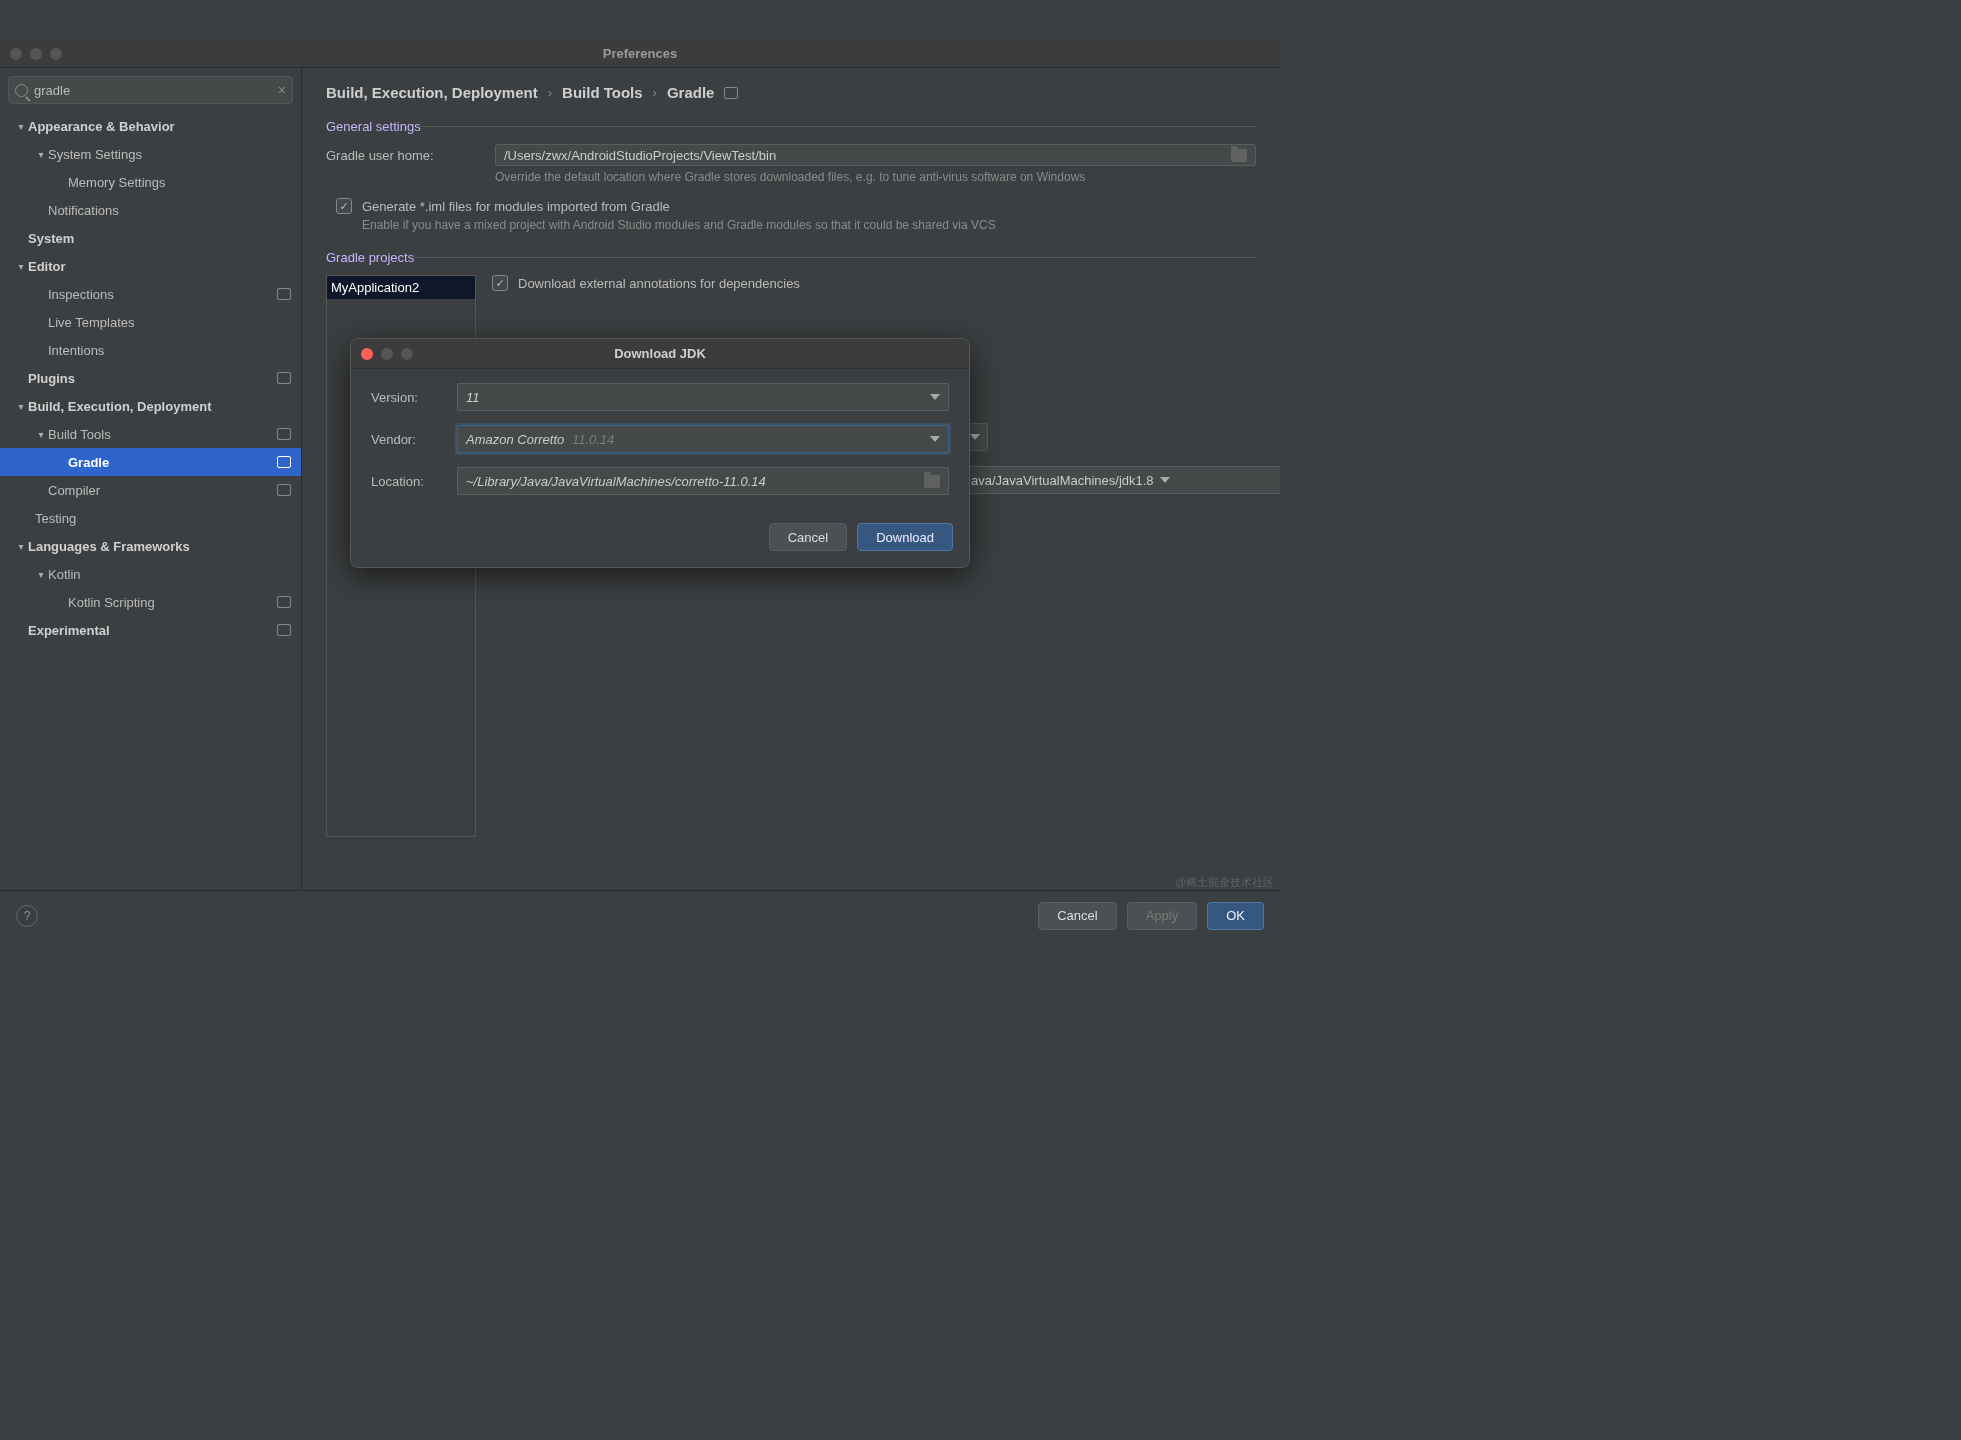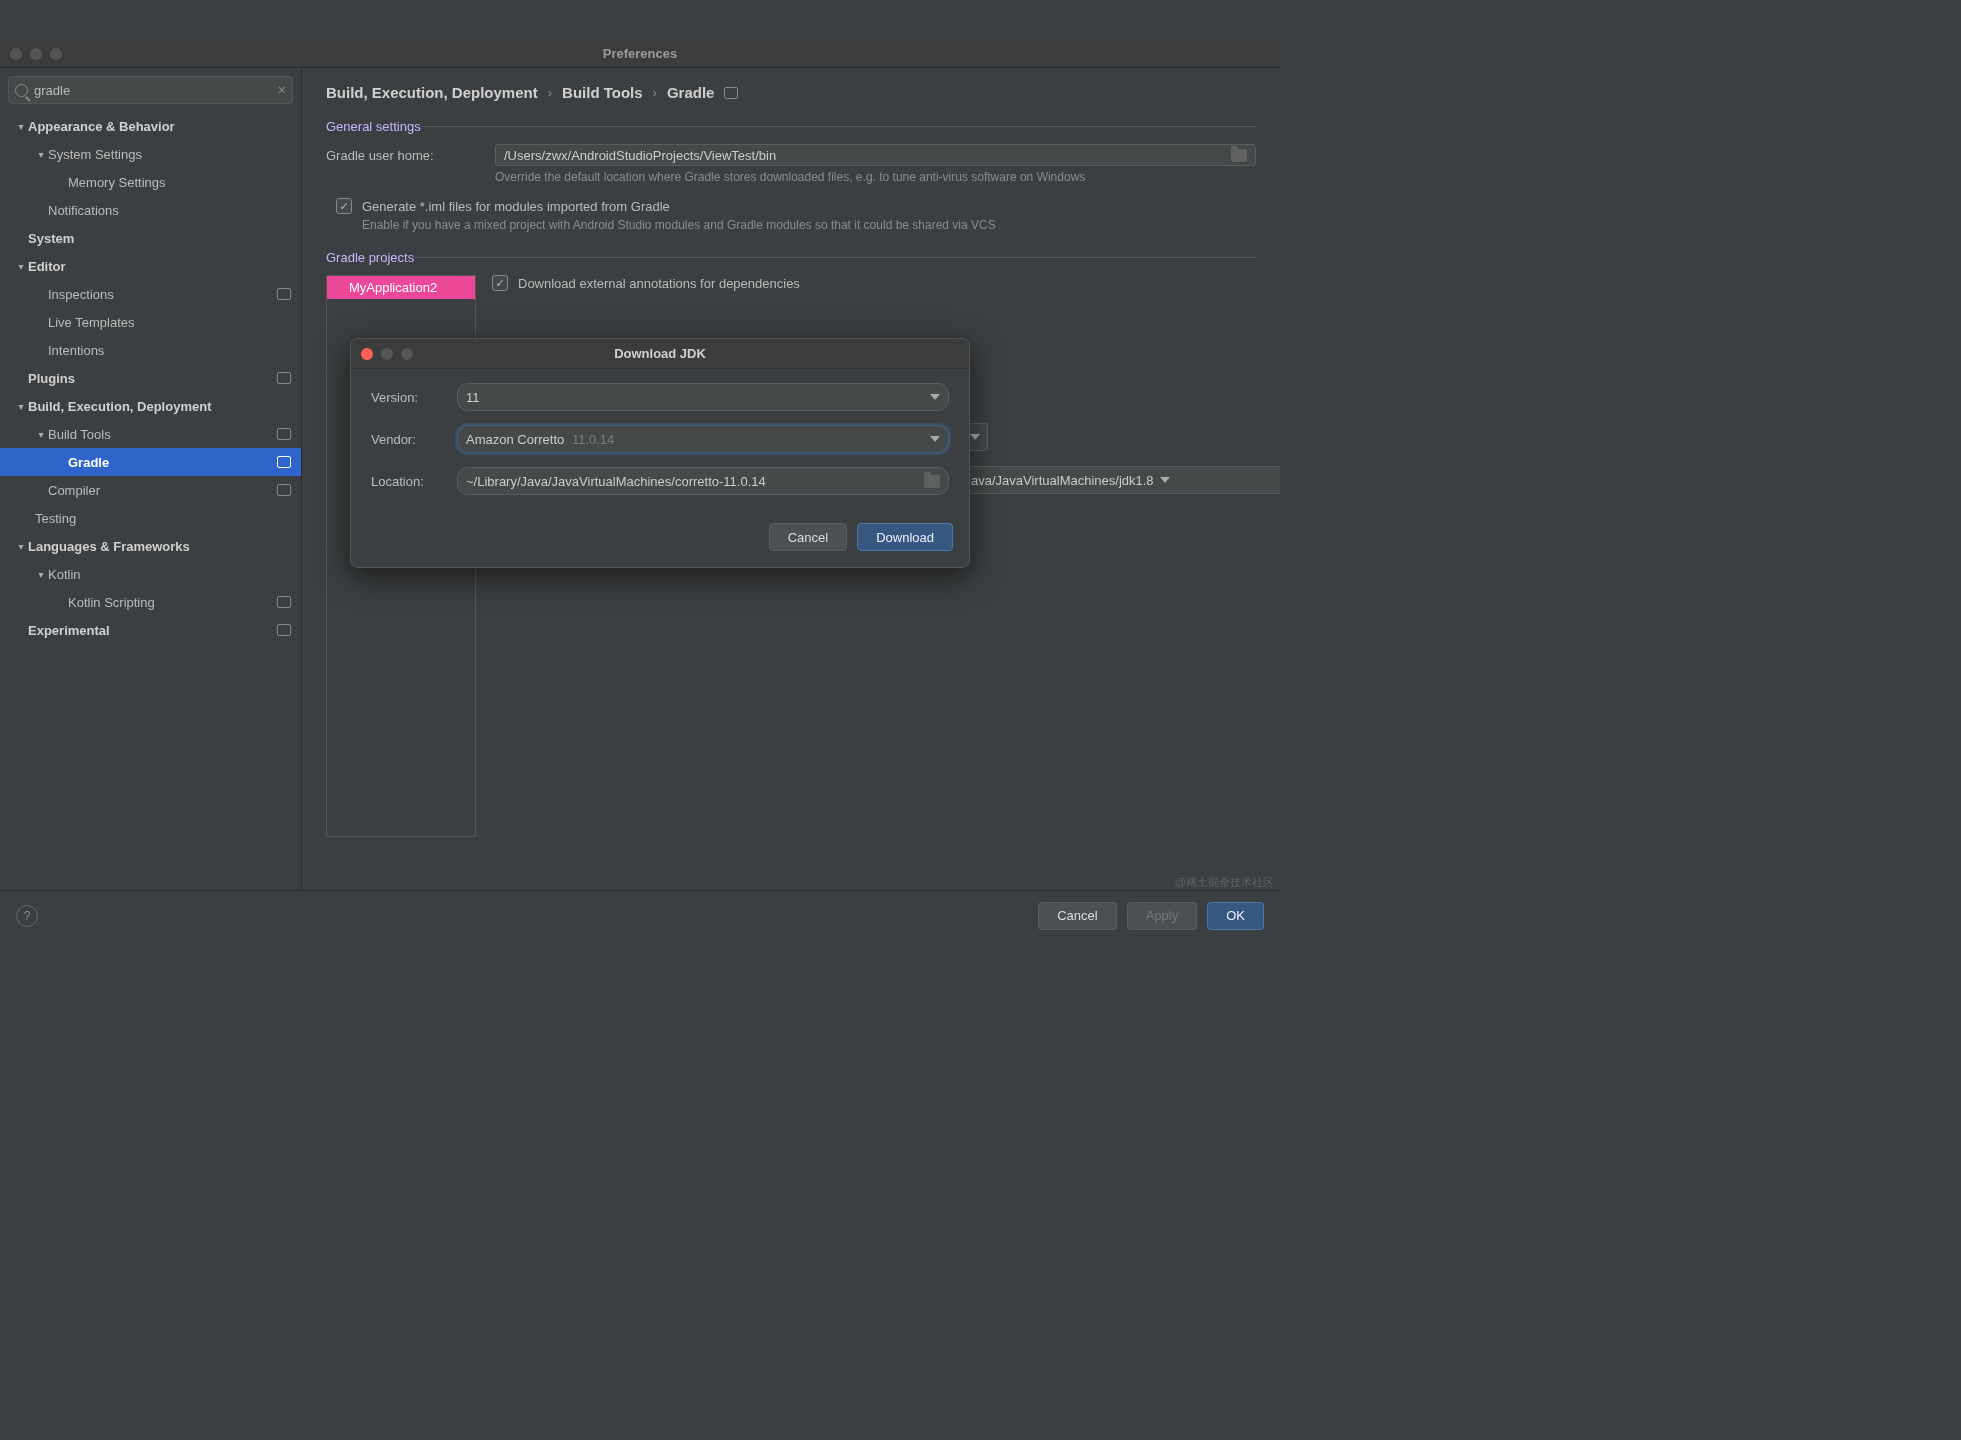--- a/index.html
+++ b/index.html
@@ -180,23 +180,23 @@
     gap: 16px;
     margin-top: 6px;
   }
   .project-list {
     width: 150px;
     background: #3c3f41;
     border: 1px solid #555;
     height: 562px;
   }
   .project-item {
-    background: #ec4899;
+    background: #0f172a;
     color: #fff;
-    padding: 4px 22px;
+    padding: 4px 4px;
     font-size: 13px;
   }
   .project-panel { flex: 1; }
   .select-like {
     background:#45494a;
     border:1px solid #5b5e60;
     border-radius:3px;
     height:28px;
     display:flex;
     align-items:center;
@@ -283,24 +283,24 @@
   }
   .modal-body { padding: 14px 20px 4px 20px; }
   .modal-row {
     display:flex;align-items:center;gap:14px;margin-bottom:14px;
   }
   .modal-label { width:72px; color:#bbb;}
   .modal-select {
     flex:1;
     background:#45494a;
     border:1px solid #5b5e60;
-    border-radius:11px;
+    border-radius:1px;
     height:28px;
     display:flex;align-items:center;justify-content:space-between;
-    padding:0 8px;color:#ccc;
+    padding:0 8px;color:#ccc;font-style:italic;
   }
   .modal-select.focus { border:1px solid #3d6185; box-shadow:0 0 0 2px rgba(61,97,133,0.5);}
   .vendor-version { color:#7a7a7a; margin-left:4px;}
   .modal-footer {
     display:flex;justify-content:flex-end;gap:10px;
     padding:10px 16px 16px;
   }
   .folder-icon {
     width:16px;height:13px;background:#777;border-radius:2px;
     position:relative;opacity:0.55;

